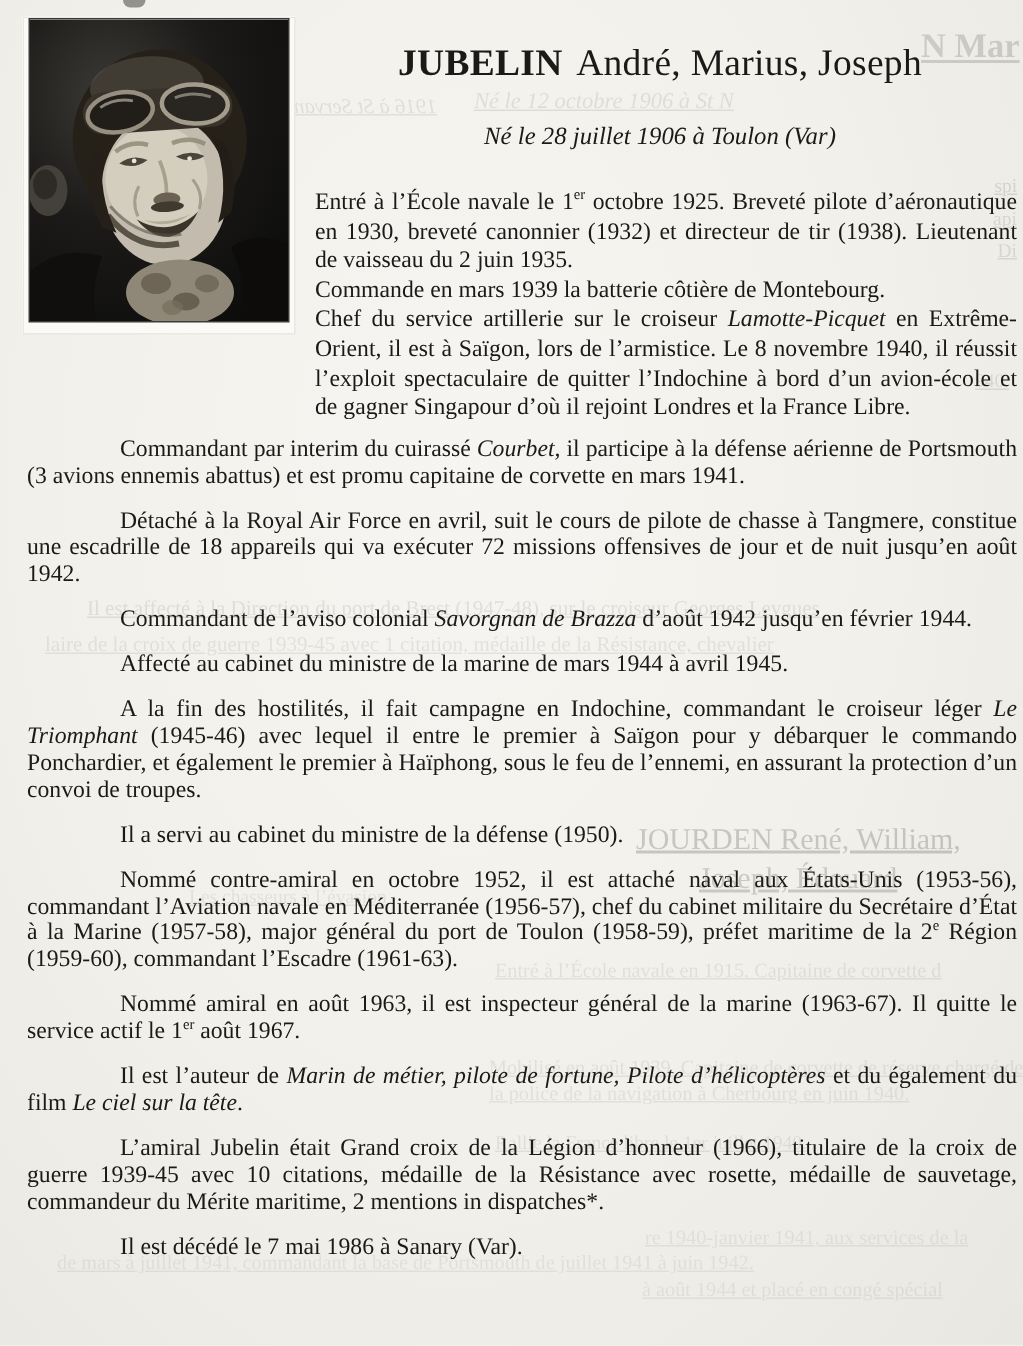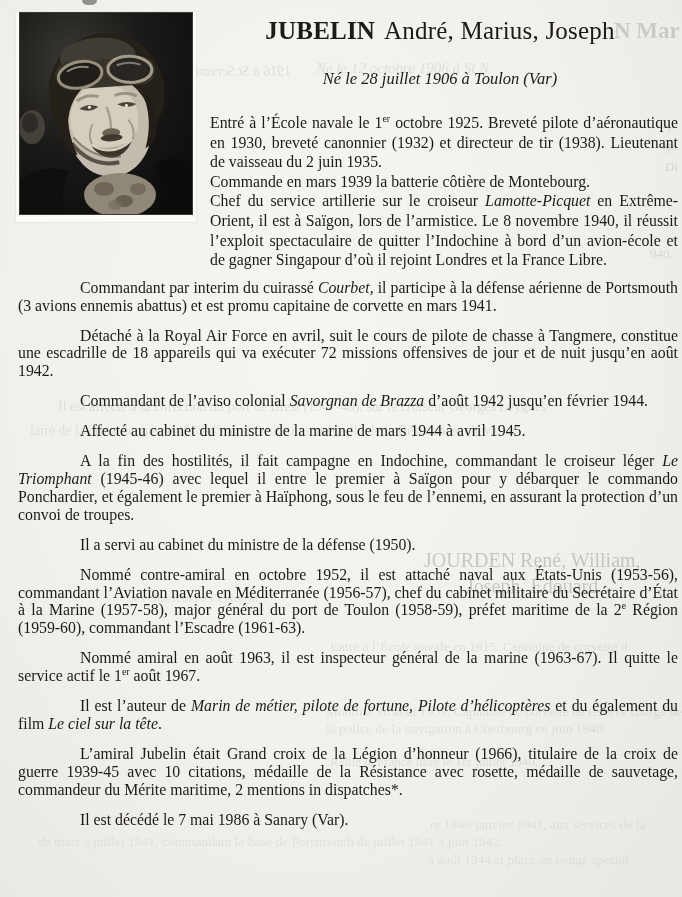--- a/index.html
+++ b/index.html
@@ -13,20 +13,21 @@
   .page{
     position:relative;width:682px;height:897px;
     background:radial-gradient(ellipse at 45% 35%, #f6f5f1 0%, #f1f0eb 55%, #e8e7e1 100%);
     overflow:hidden;
   }
   
   .ghost-layer{position:absolute;inset:0;z-index:0;pointer-events:none;}
   .ghost{
     position:absolute;white-space:nowrap;color:#55534f;
     font-family:"Liberation Serif","DejaVu Serif",serif;
+    text-decoration:underline;
   }
   .gi{font-style:italic}
   .gb{font-weight:bold}
   .gm{transform:scaleX(-1);transform-origin:center;display:inline-block}
   
   .smudge{
     position:absolute;left:82px;top:0;width:15px;height:5px;
     background:#6a6a66;border-radius:0 0 7px 7px;opacity:.7;z-index:2;
   }
   
@@ -34,21 +35,21 @@
     position:absolute;left:15px;top:11px;width:182px;height:212px;margin:0;
     background:#fbfaf6;z-index:1;
     box-shadow:inset 0 0 0 1px rgba(0,0,0,0.07);
   }
   .photo svg{
     position:absolute;left:5px;top:2px;width:172px;height:201px;
     outline:1px solid #3c3b38;
   }
   
   .header{position:relative;z-index:1;margin-left:198px;text-align:center;padding-top:16px;}
-  .title{margin:0;font-size:25px;font-weight:400;line-height:30px;letter-spacing:.2px;}
+  .title{margin:12px;font-size:25px;font-weight:400;line-height:30px;letter-spacing:.2px;}
   .surname{font-weight:700;}
   .given{margin-left:9px;}
   .birth{margin:22px 0 0 0;font-style:italic;font-size:16.5px;line-height:21px;}
   
   .intro{
     position:relative;z-index:1;
     margin:24px 4px 0 210px;
     font-size:15.8px;line-height:19.6px;text-align:justify;
   }
   .intro p{margin:0;text-indent:0;}

